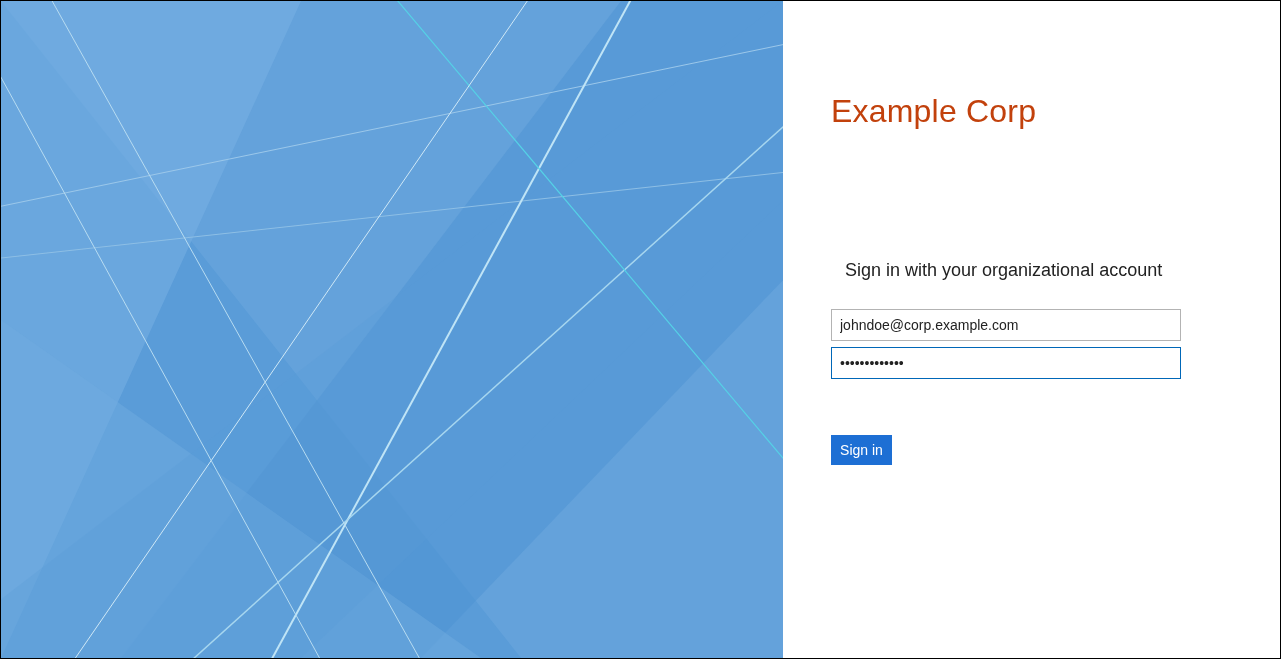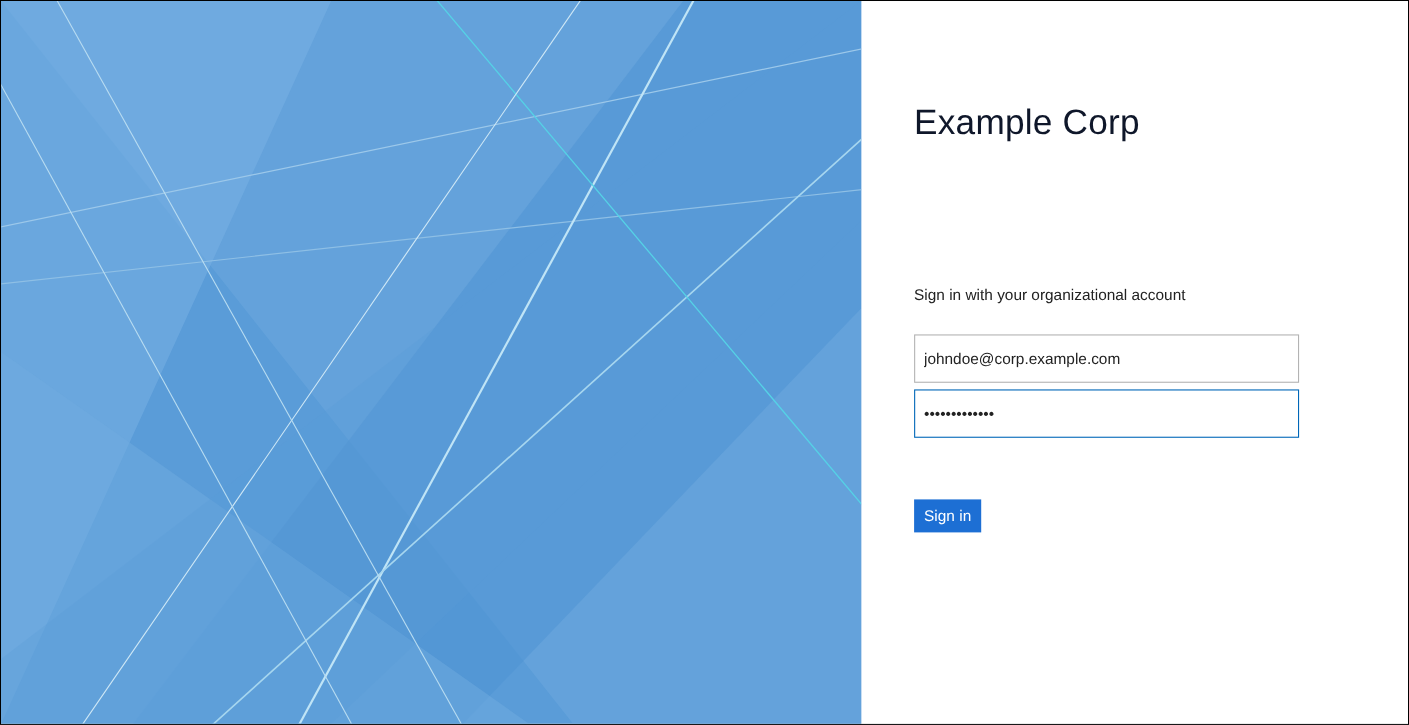--- a/index.html
+++ b/index.html
@@ -19,32 +19,33 @@
     .panel {
       flex: 1;
       background: #ffffff;
       padding: 92px 48px 0 48px;
       display: flex;
       flex-direction: column;
     }
     .org-title {
       font-size: 32px;
       font-weight: 300;
-      color: #0f172a;
+      color: #c2410c;
       margin-bottom: 130px;
       letter-spacing: 0.2px;
     }
     .signin-hint {
-      font-size: 14px;
+      font-size: 18px;
       color: #222;
       margin-bottom: 28px;
+      margin-left: 14px;
     }
     .field {
       width: 350px;
-      height: 44px;
+      height: 32px;
       border: 1px solid #b3b3b3;
       padding: 0 8px;
       font-size: 14px;
       color: #222;
       outline: none;
       margin-bottom: 6px;
       font-family: inherit;
       background: #fff;
     }
     .field.focused {

